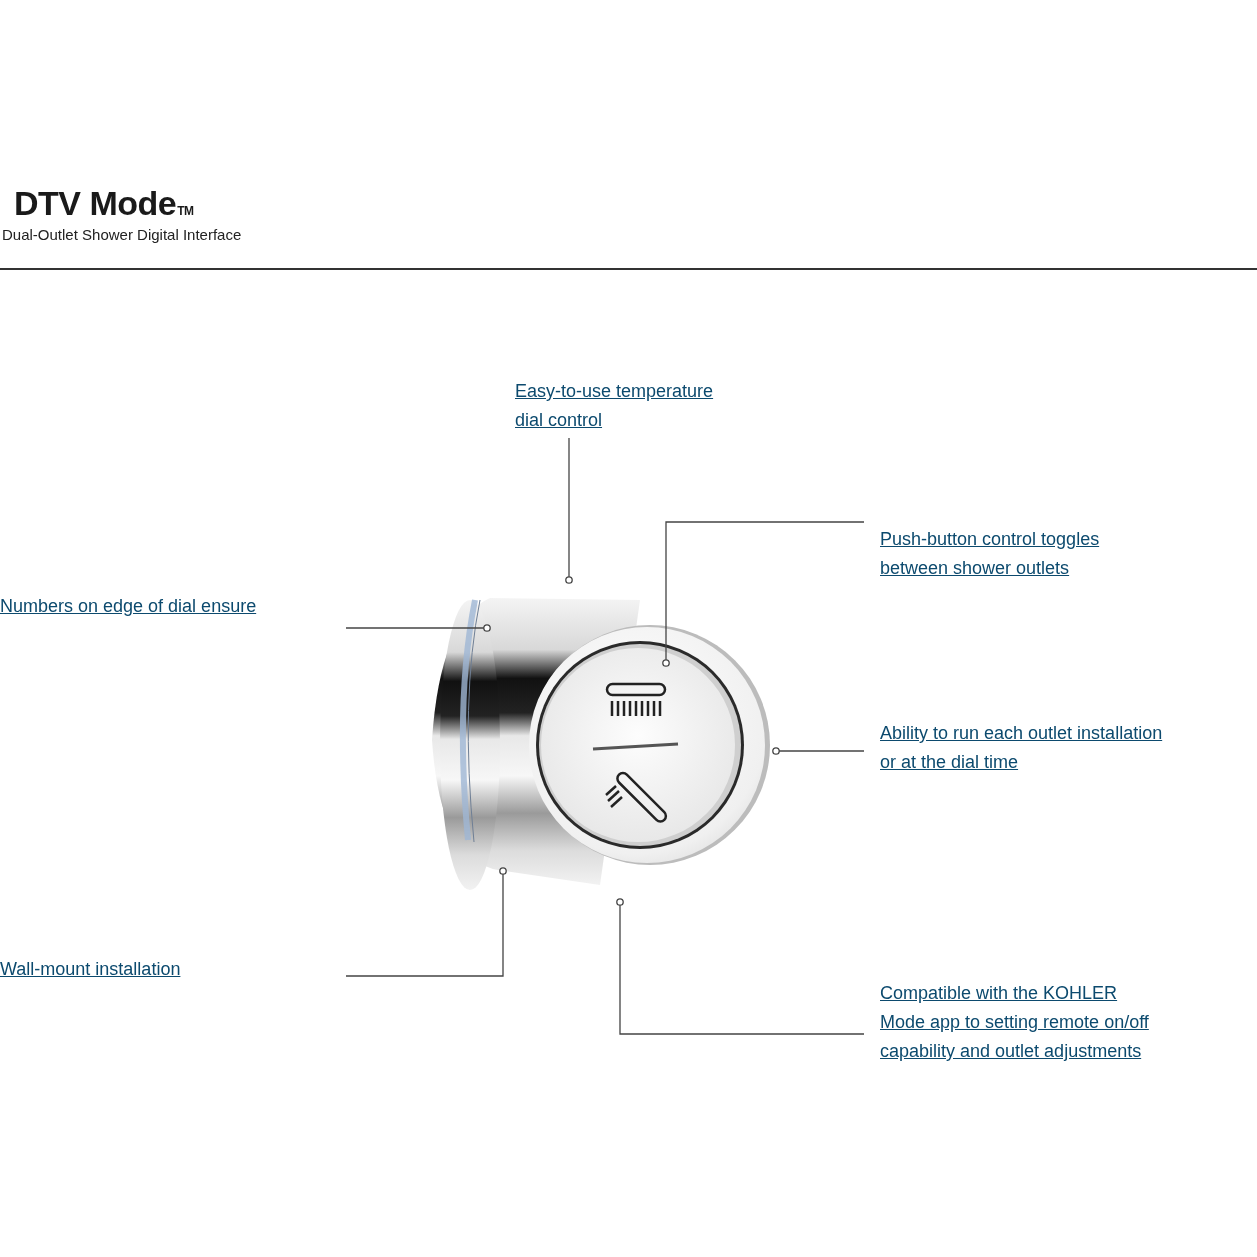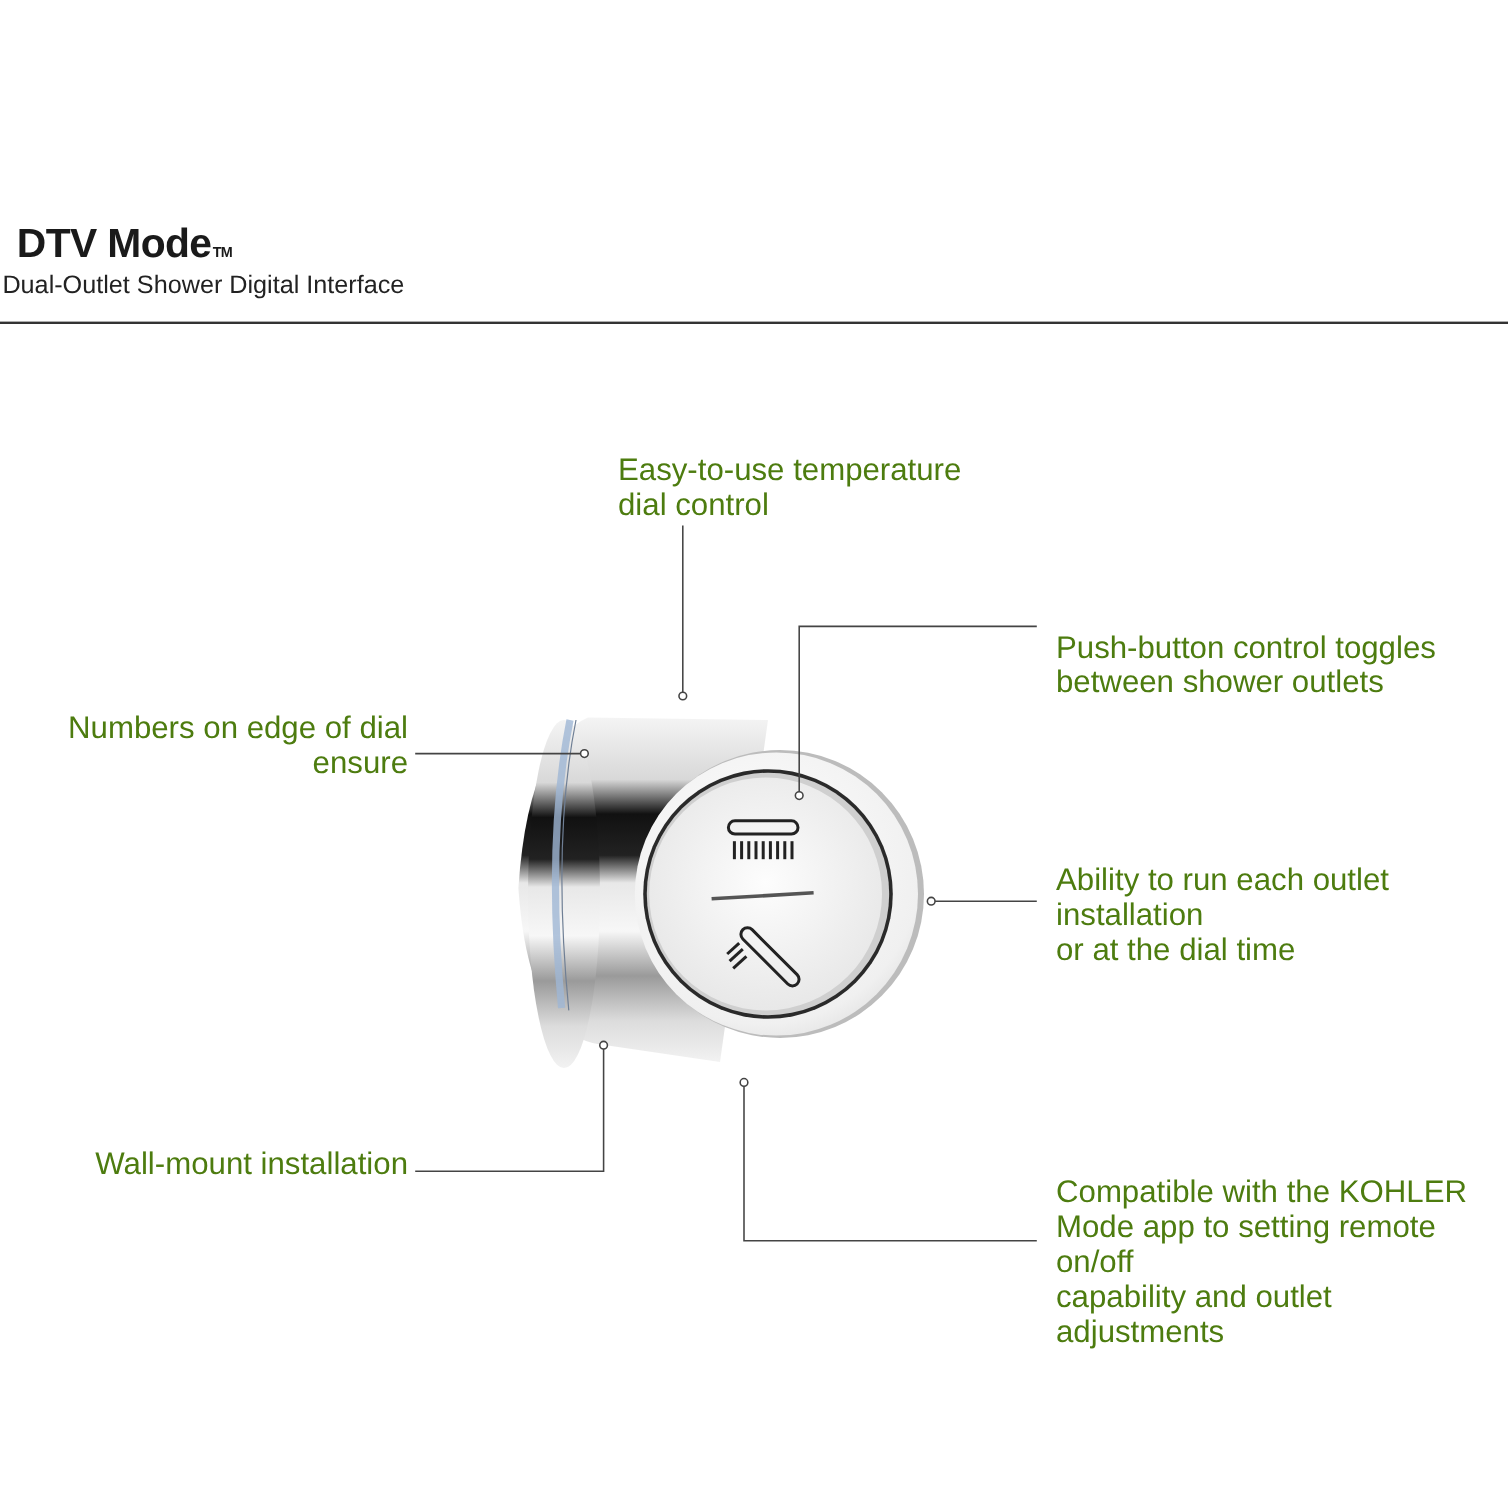--- a/index.html
+++ b/index.html
@@ -1,23 +1,23 @@
 <!DOCTYPE html>
 <html><head>
 <meta charset="utf-8">
 <style>
   html, body { margin: 0; padding: 0; background: #ffffff; }
   body { width: 1257px; height: 1257px; position: relative; overflow: hidden;
          font-family: "Liberation Sans", sans-serif; color: #1a1a1a; }
   .title { position: absolute; left: 2px; top: 184px; font-size: 34px; font-weight: bold; letter-spacing: -0.5px; margin-left: 12px; }
   .title .tm { font-size: 12px; font-weight: bold; margin-left: 1px; }
-  .subtitle { position: absolute; left: 2px; top: 226px; font-size: 21px; color: #222; }
+  .subtitle { position: absolute; left: 2px; top: 226px; font-size: 15px; color: #222; }
   .rule { position: absolute; left: 0; top: 268px; width: 1257px; height: 1.5px; background: #333; }
-  .label { position: absolute; font-size: 26px; line-height: 29px; color: #4d7c0f; }
-  .label.right { text-align: right; }
+  .label { position: absolute; font-size: 18px; line-height: 29px; color: #0c4a6e; text-decoration: underline; }
+  .label.right { text-align: left; }
   svg.overlay { position: absolute; left: 0; top: 0; }
 </style>
 </head>
 <body>
 
 <div class="title">
   <span>DTV Mode</span><span class="tm">TM</span>
 </div>
 <div class="subtitle">Dual-Outlet Shower Digital Interface</div>
 <div class="rule"></div>

